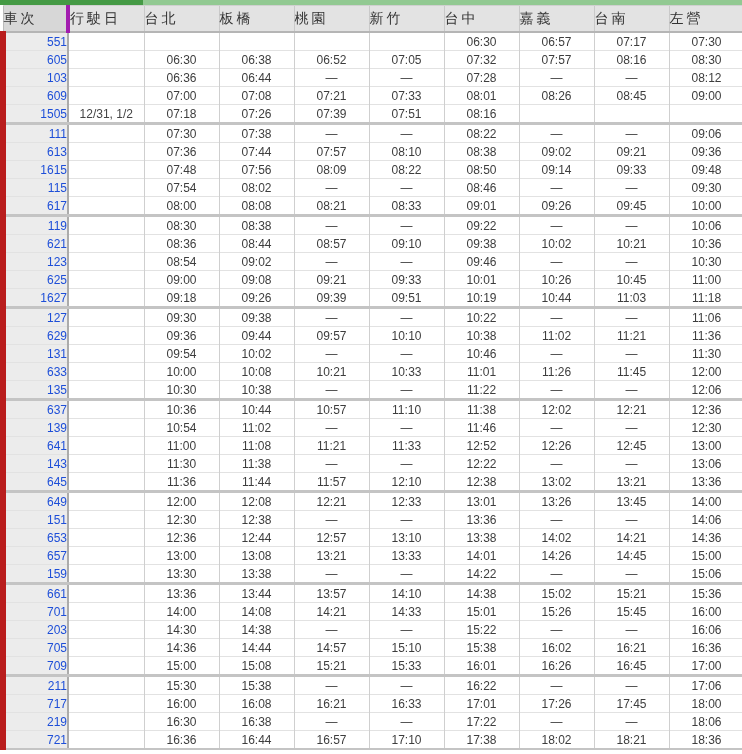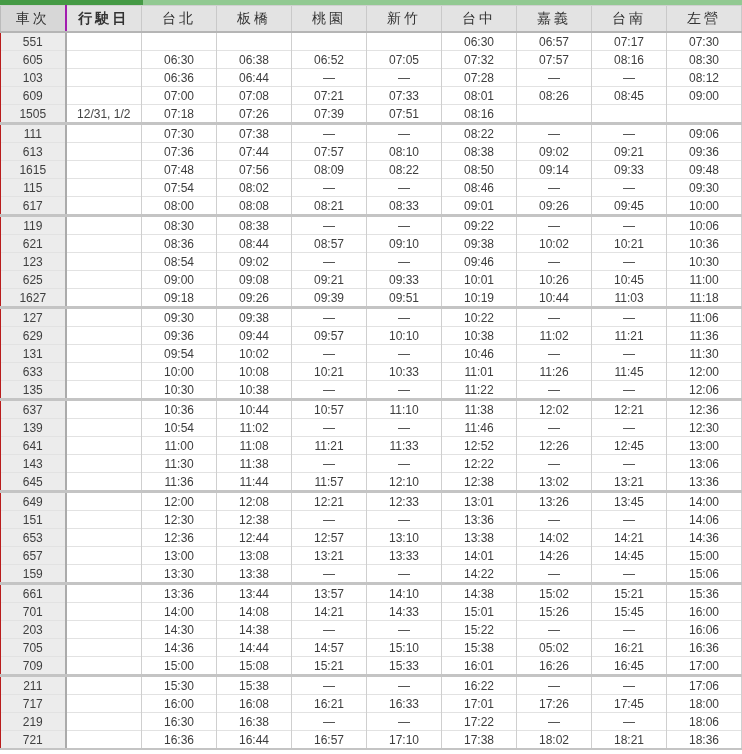--- a/index.html
+++ b/index.html
@@ -33,51 +33,52 @@
   col.c-days  { width: 76px; }
   col.c-sta   { width: 75px; }
 
   th {
     height: 25px;
     background: #e3e3e3;
     color: #333333;
     font-size: 14px;
     font-weight: 400;
     letter-spacing: 3px;
-    text-align: center;
+    text-align: left;
     border-left: 1px solid #c9c9c9;
     border-bottom: 2px solid #b5b5b5;
     border-top: 1px solid #d0d0d0;
     padding: 0;
     white-space: nowrap;
   }
   th:first-child {
     background: #d7d7d7;
     border-left: 1px solid #bbbbbb;
   }
-  th:nth-child(2) { border-left: 2px solid #a21caf; font-weight: bold; }
+  th:nth-child(2) { border-left: 4px solid #a21caf; }
   th:last-child { border-right: 1px solid #c9c9c9; }
 
   td {
     height: 17px;
     padding: 0;
     text-align: center;
     vertical-align: middle;
     font-size: 12px;
     color: #3d3d3d;
     background: #ffffff;
     border-left: 1px solid #cfcfcf;
     border-top: 1px solid #e2e2e2;
     white-space: nowrap;
   }
   td:last-child { border-right: 1px solid #cfcfcf; }
   td.train {
     background: #ececec;
-    color: #404040;
-    border-left: 1px solid #b91c1c;
+    color: #1d4ed8;
+    border-left: 6px solid #b91c1c;
+    text-align: right;
   }
   td.days {
     font-size: 12px;
     color: #444444;
     border-left: 2px solid #ababab;
   }
   tr.group-start td { border-top: 3px solid #c4c4c4; }
   tbody tr:last-child td { border-bottom: 2px solid #c4c4c4; }
 </style>
 </head>
@@ -513,21 +514,21 @@
           <td class="time">16:06</td>
         </tr>
         <tr>
           <td class="train">705</td>
           <td class="days"></td>
           <td class="time">14:36</td>
           <td class="time">14:44</td>
           <td class="time">14:57</td>
           <td class="time">15:10</td>
           <td class="time">15:38</td>
-          <td class="time">05:02</td>
+          <td class="time">16:02</td>
           <td class="time">16:21</td>
           <td class="time">16:36</td>
         </tr>
         <tr>
           <td class="train">709</td>
           <td class="days"></td>
           <td class="time">15:00</td>
           <td class="time">15:08</td>
           <td class="time">15:21</td>
           <td class="time">15:33</td>

